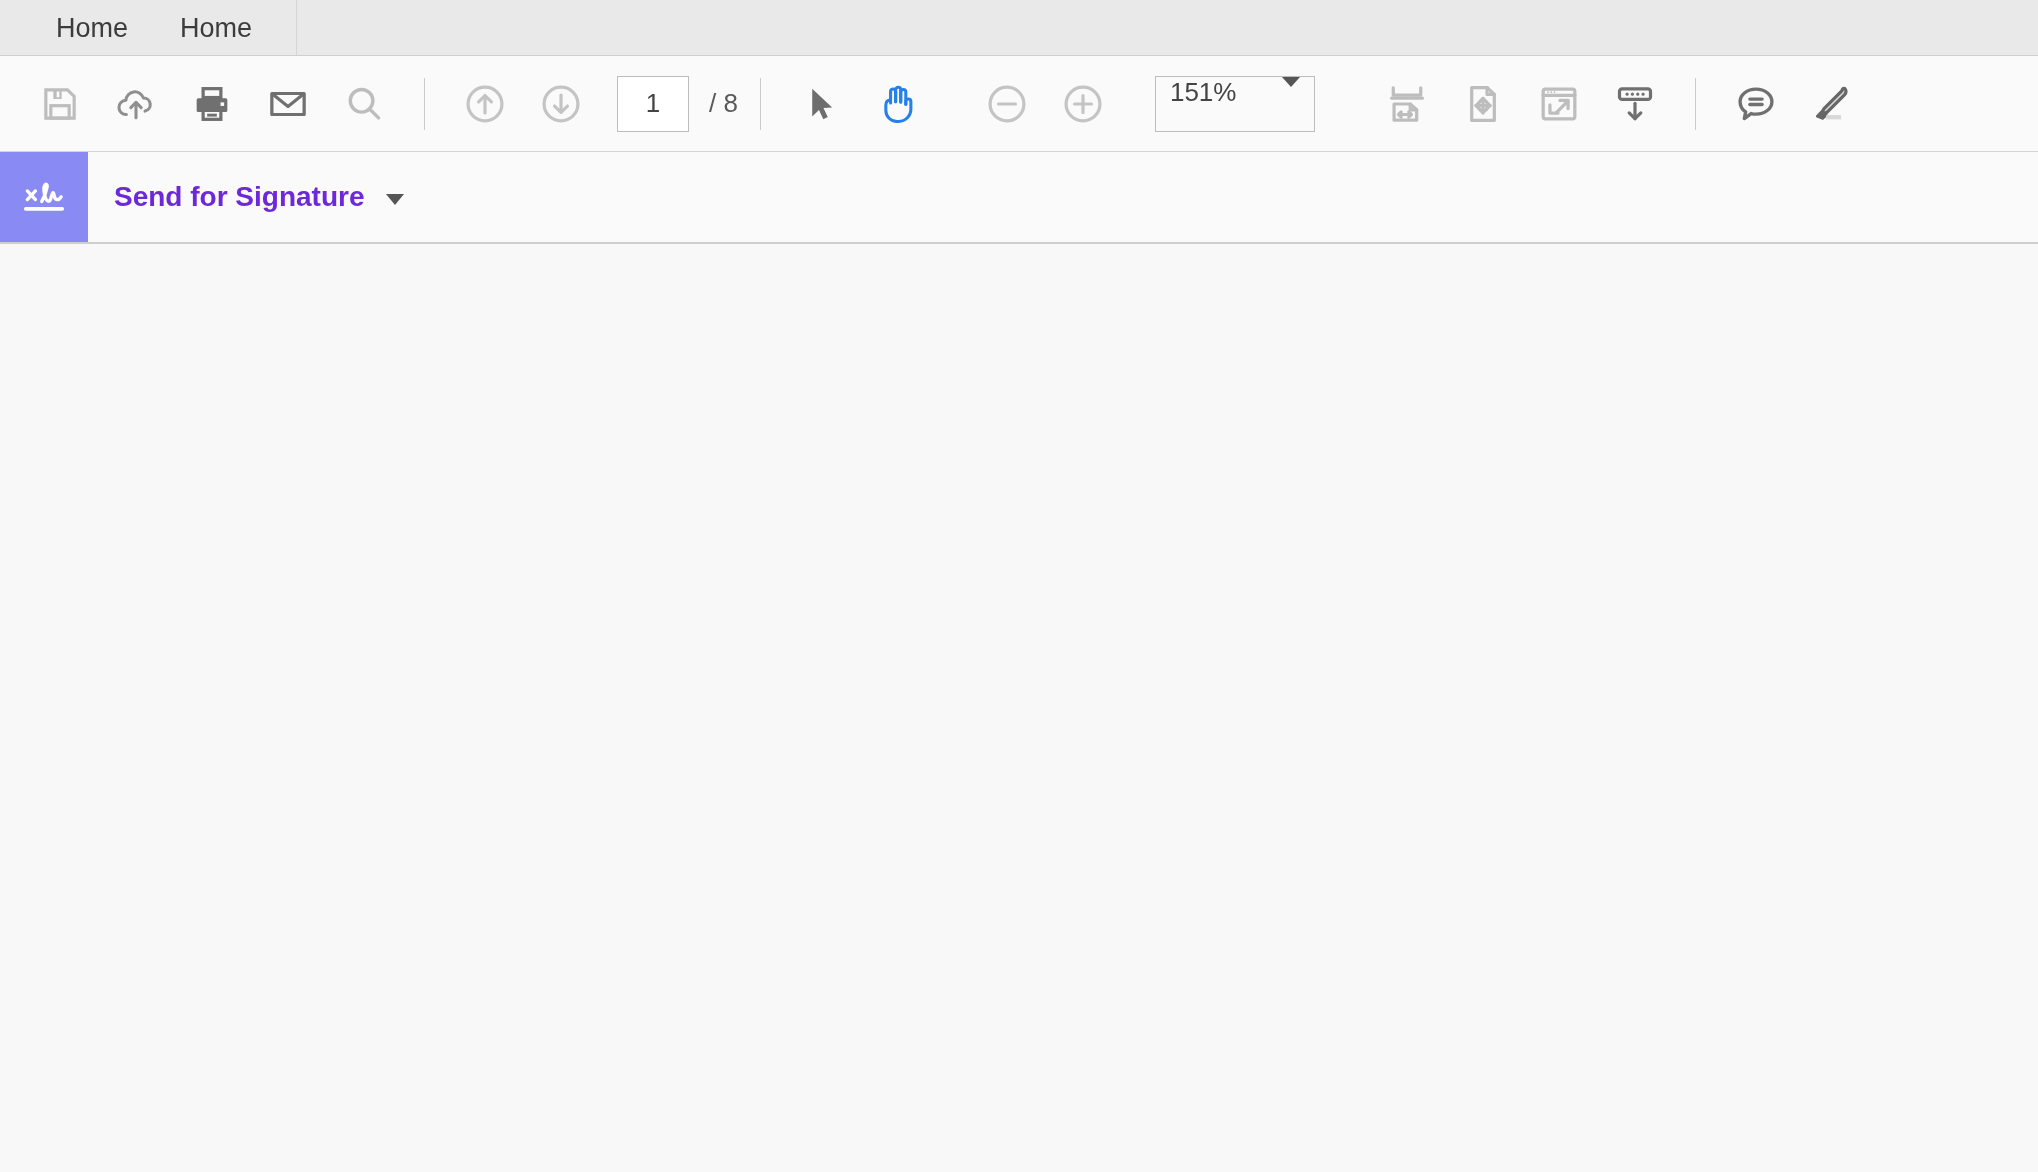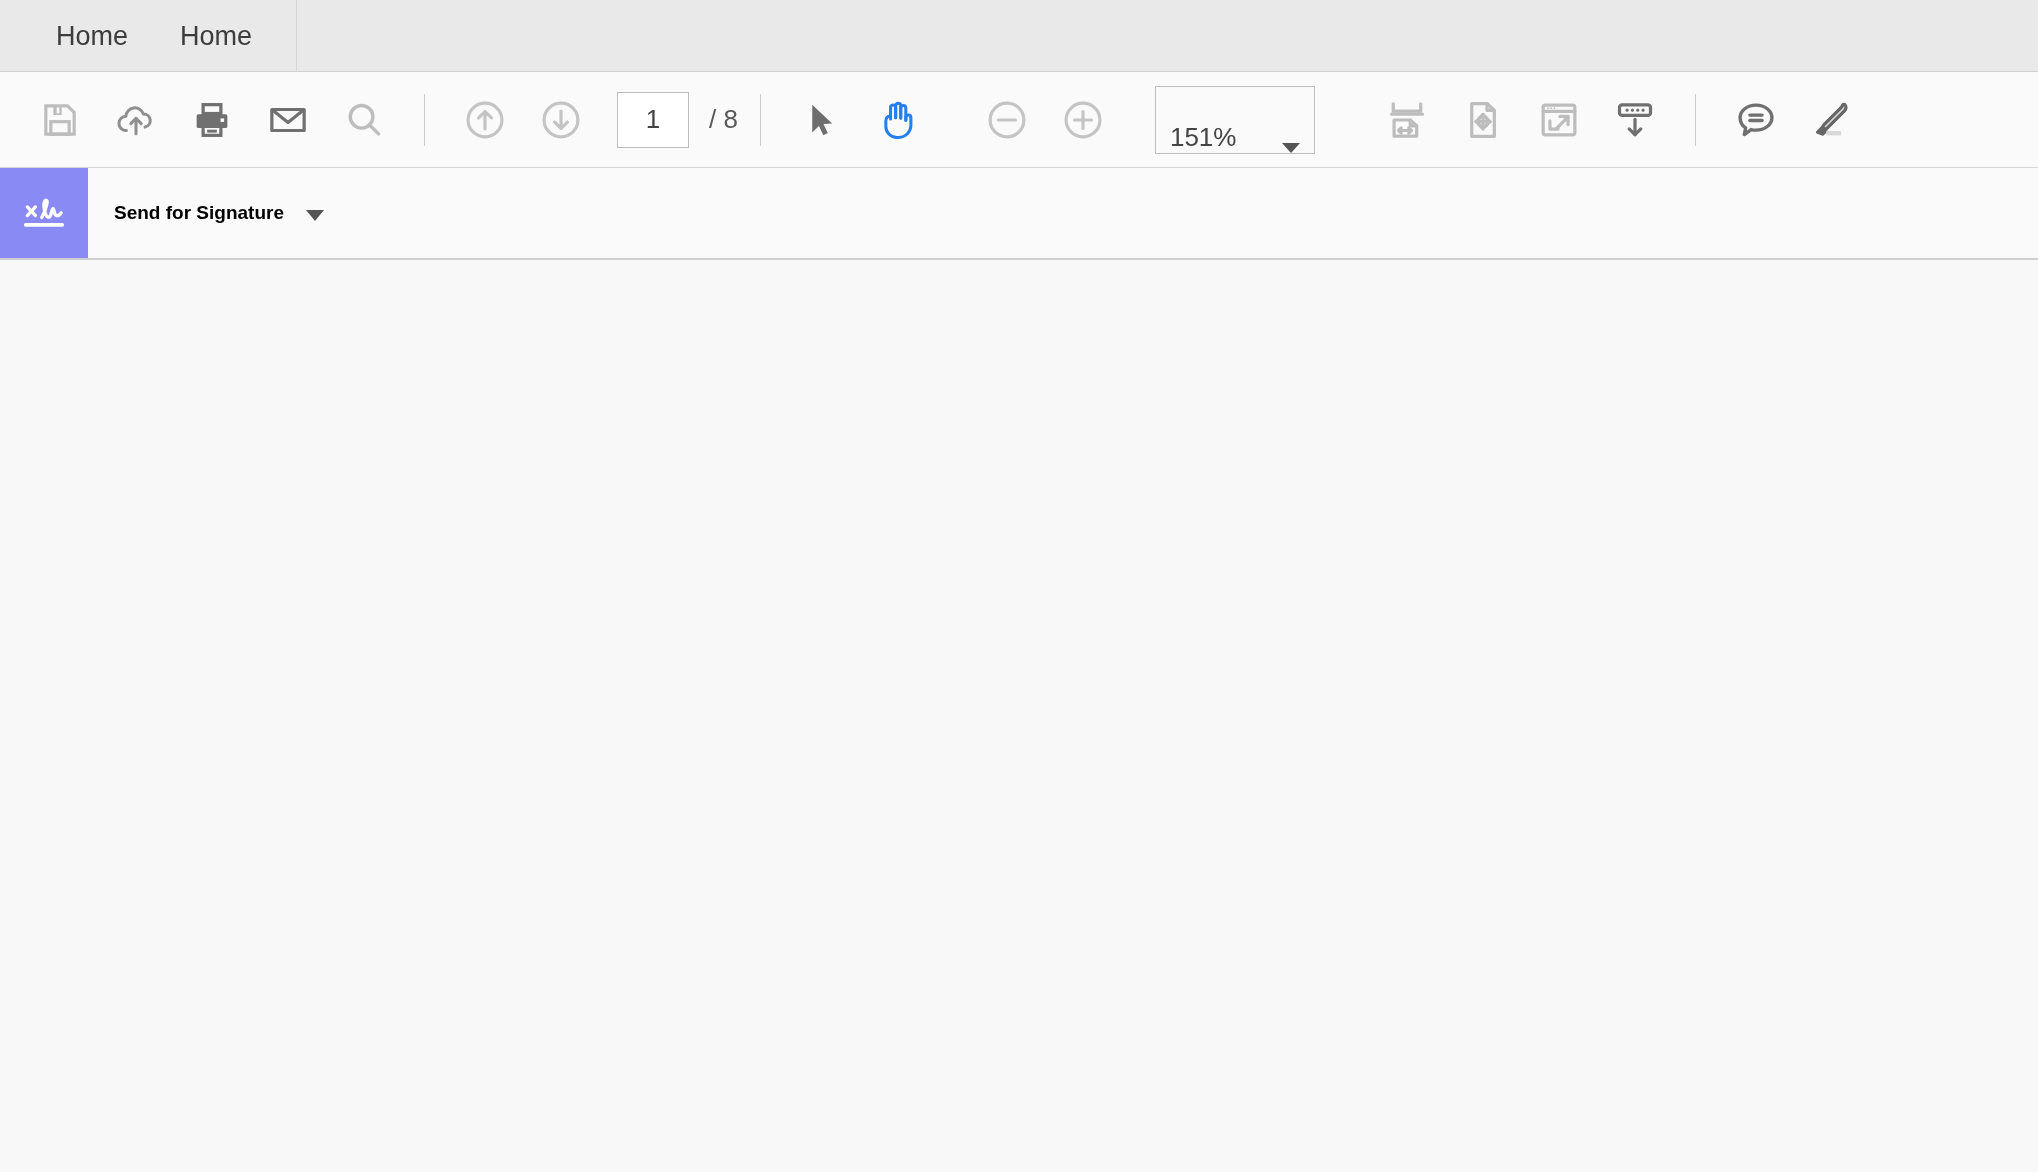--- a/index.html
+++ b/index.html
@@ -9,21 +9,21 @@
     height: 1172px;
     overflow: hidden;
     background: #f8f8f8;
     font-family: "Liberation Sans", sans-serif;
     -webkit-font-smoothing: antialiased;
   }
 
   
   .tabbar {
     position: relative;
-    height: 72px;
+    height: 56px;
     background: #e9e9e9;
     display: flex;
     align-items: stretch;
     border-bottom: 1px solid #cfcfcf;
   }
 
   .menu-group {
     display: flex;
     align-items: center;
     height: 100%;
@@ -127,25 +127,25 @@
   .page-total {
     font-size: 26px;
     color: #5a5a5a;
     margin-left: 20px;
     white-space: nowrap;
   }
 
   
   .zoom-box {
     width: 160px;
-    height: 68px;
+    height: 56px;
     border: 1px solid #bdbdbd;
     background: #fafafa;
     display: flex;
-    align-items: flex-end;
+    align-items: flex-start;
     padding: 0 14px;
     cursor: pointer;
   }
 
   .zoom-value {
     font-size: 26px;
     color: #444;
     flex: 1;
   }
 
@@ -176,23 +176,23 @@
   }
 
   .sig-label-group {
     display: flex;
     align-items: center;
     padding-left: 26px;
     cursor: pointer;
   }
 
   .sig-label {
-    font-size: 19px;
+    font-size: 28px;
     font-weight: bold;
-    color: #000000;
+    color: #6d28d9;
     white-space: nowrap;
   }
 
   .sig-caret {
     width: 0; height: 0;
     border-left: 9px solid transparent;
     border-right: 9px solid transparent;
     border-top: 11px solid #555;
     margin-left: 22px;
     margin-top: 4px;

